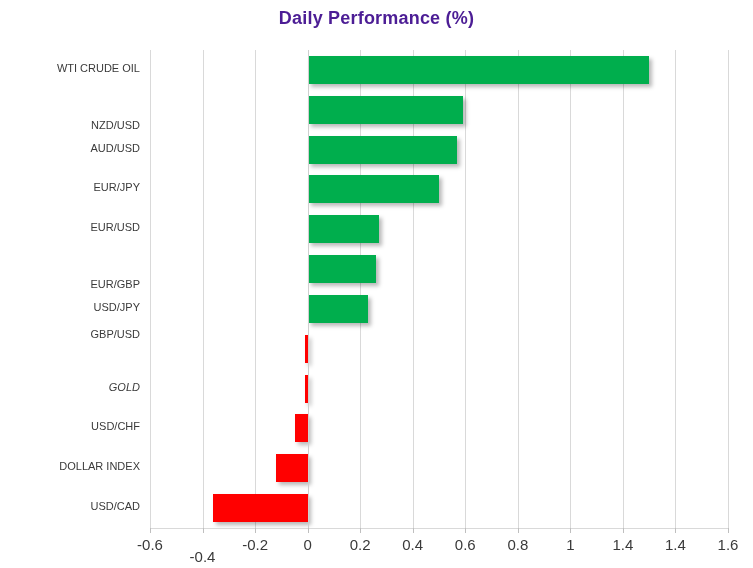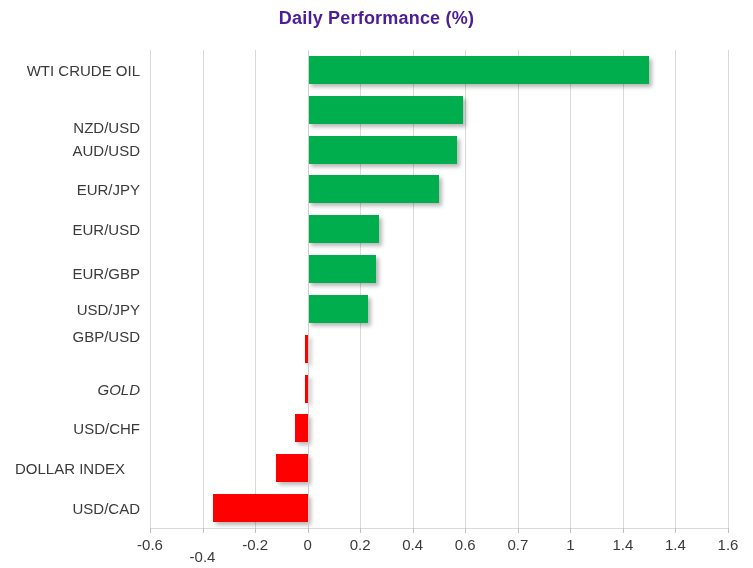--- a/index.html
+++ b/index.html
@@ -66,21 +66,21 @@
   .bar {
     position: absolute;
     height: 28px;
     box-shadow: 3px 3px 4px rgba(0,0,0,0.28);
   }
   .y-label {
     position: absolute;
     left: 0;
     width: 140px;
     text-align: right;
-    font-size: 15px;
+    font-size: 11px;
     color: #3a3a3a;
     white-space: nowrap;
   }
   .x-tick-label {
     position: absolute;
     top: 536px;
     width: 60px;
     margin-left: -30px;
     text-align: center;
     font-size: 15px;
@@ -93,26 +93,26 @@
 <div id="chart-root">
 
   <div id="chart-title">Daily Performance (%)</div>
 
   <div id="y-axis-labels">
       <div class="y-label" style="top: 61.9167px;">WTI CRUDE OIL</div>
       <div class="y-label" style="top: 119px;">NZD/USD</div>
       <div class="y-label" style="top: 141.583px;">AUD/USD</div>
       <div class="y-label" style="top: 181.417px;">EUR/JPY</div>
       <div class="y-label" style="top: 221.25px;">EUR/USD</div>
-      <div class="y-label" style="top: 265px;">EUR/GBP</div>
+      <div class="y-label" style="top: 278px;">EUR/GBP</div>
       <div class="y-label" style="top: 300.917px;">USD/JPY</div>
       <div class="y-label" style="top: 328px;">GBP/USD</div>
       <div class="y-label" style="top: 380.583px; font-style: italic;">GOLD</div>
       <div class="y-label" style="top: 420.417px;">USD/CHF</div>
-      <div class="y-label" style="top: 460.25px; text-align: center;">DOLLAR INDEX</div>
+      <div class="y-label" style="top: 460.25px;">DOLLAR INDEX</div>
       <div class="y-label" style="top: 500.083px;">USD/CAD</div>
     </div>
 
   <div id="plot-area">
     <div id="gridlines">
         <div class="gridline" style="left: 0px;"></div>
         <div class="gridline" style="left: 52.5455px;"></div>
         <div class="gridline" style="left: 105.091px;"></div>
         <div class="gridline zero-line" style="left: 157.636px;"></div>
         <div class="gridline" style="left: 210.182px;"></div>
@@ -156,20 +156,20 @@
       <div class="tick-mark" style="left: 728px;"></div>
     </div>
   <div id="x-axis-labels">
       <div class="x-tick-label" style="left: 150px;">-0.6</div>
       <div class="x-tick-label" style="left: 202.545px; margin-top: 12px;">-0.4</div>
       <div class="x-tick-label" style="left: 255.091px;">-0.2</div>
       <div class="x-tick-label" style="left: 307.636px;">0</div>
       <div class="x-tick-label" style="left: 360.182px;">0.2</div>
       <div class="x-tick-label" style="left: 412.727px;">0.4</div>
       <div class="x-tick-label" style="left: 465.273px;">0.6</div>
-      <div class="x-tick-label" style="left: 517.818px;">0.7</div>
+      <div class="x-tick-label" style="left: 517.818px;">0.8</div>
       <div class="x-tick-label" style="left: 570.364px;">1</div>
       <div class="x-tick-label" style="left: 622.909px;">1.4</div>
       <div class="x-tick-label" style="left: 675.455px;">1.4</div>
       <div class="x-tick-label" style="left: 728px;">1.6</div>
     </div>
 
 </div>
 
 </body></html>

